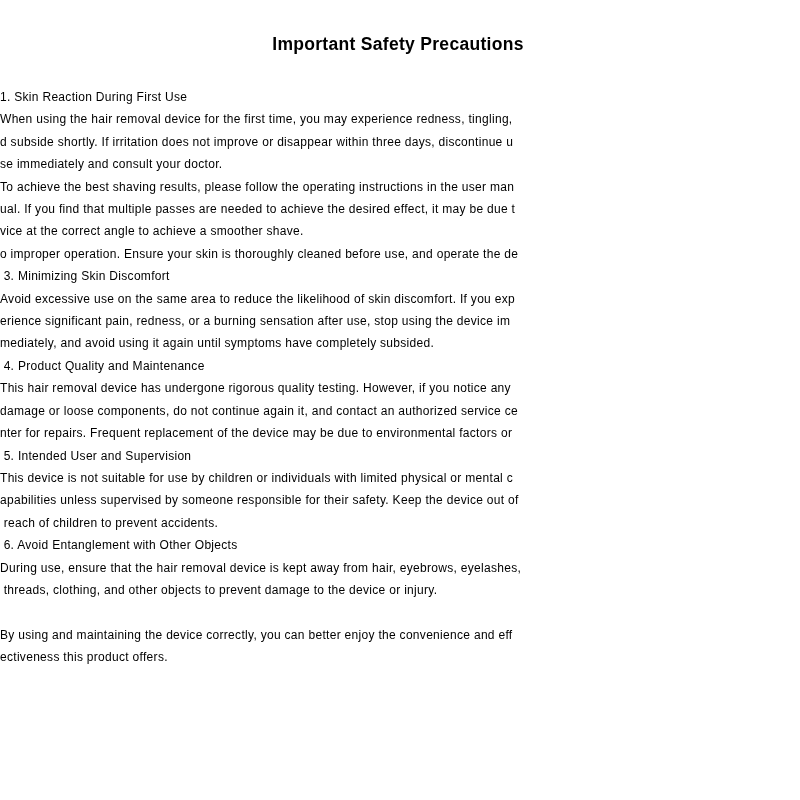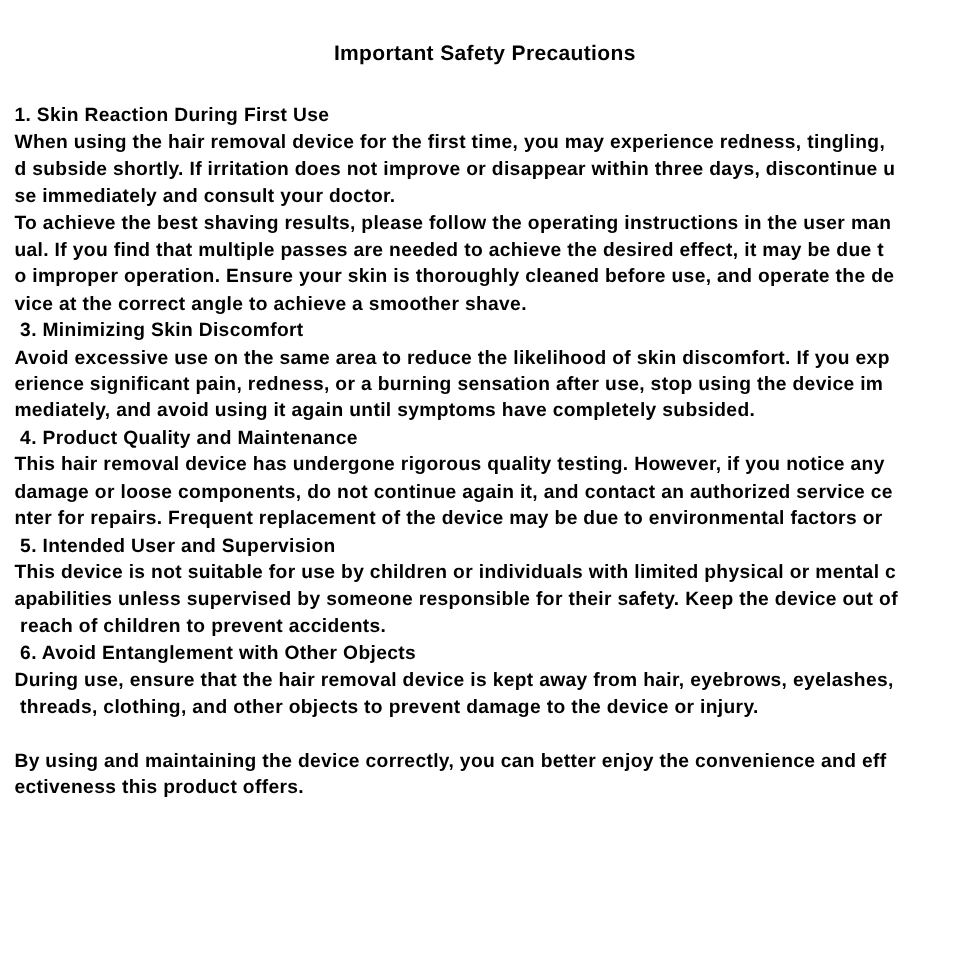--- a/index.html
+++ b/index.html
@@ -8,36 +8,36 @@
   }
   body {
     width: 800px;
     height: 800px;
     background: #ffffff;
     color: #000000;
     font-family: "Liberation Sans", "DejaVu Sans", sans-serif;
     overflow: hidden;
   }
   .page {
-    padding: 34px 4px 0 12px;
+    padding: 34px 4px 0 0;
   }
   .title {
     text-align: center;
     font-size: 17.5px;
     font-weight: 700;
     letter-spacing: 0.3px;
     margin: 0 0 31px 0;
     white-space: pre;
   }
   .line {
-    font-size: 16px;
+    font-size: 12px;
     line-height: 22.4px;
     letter-spacing: 0.3px;
     white-space: pre;
-    font-weight: 700;
+    font-weight: 400;
   }
   .blank-line {
     height: 22.4px;
   }
 </style>
 </head>
 <body style="background: rgb(255, 255, 255); color: rgb(0, 0, 0);">
 
 <div class="page">
   <h1 class="title">Important Safety Precautions</h1>
@@ -45,22 +45,22 @@
   <section>
     <div class="line">1. Skin Reaction During First Use</div>
     <div class="line">When using the hair removal device for the first time, you may experience redness, tingling,</div>
     <div class="line">d subside shortly. If irritation does not improve or disappear within three days, discontinue u</div>
     <div class="line">se immediately and consult your doctor.</div>
   </section>
 
   <section>
     <div class="line">To achieve the best shaving results, please follow the operating instructions in the user man</div>
     <div class="line">ual. If you find that multiple passes are needed to achieve the desired effect, it may be due t</div>
+    <div class="line">vice at the correct angle to achieve a smoother shave.</div>
     <div class="line">o improper operation. Ensure your skin is thoroughly cleaned before use, and operate the de</div>
-    <div class="line">vice at the correct angle to achieve a smoother shave.</div>
   </section>
 
   <section>
     <div class="line"> 3. Minimizing Skin Discomfort</div>
     <div class="line">Avoid excessive use on the same area to reduce the likelihood of skin discomfort. If you exp</div>
     <div class="line">erience significant pain, redness, or a burning sensation after use, stop using the device im</div>
     <div class="line">mediately, and avoid using it again until symptoms have completely subsided.</div>
   </section>
 
   <section>

